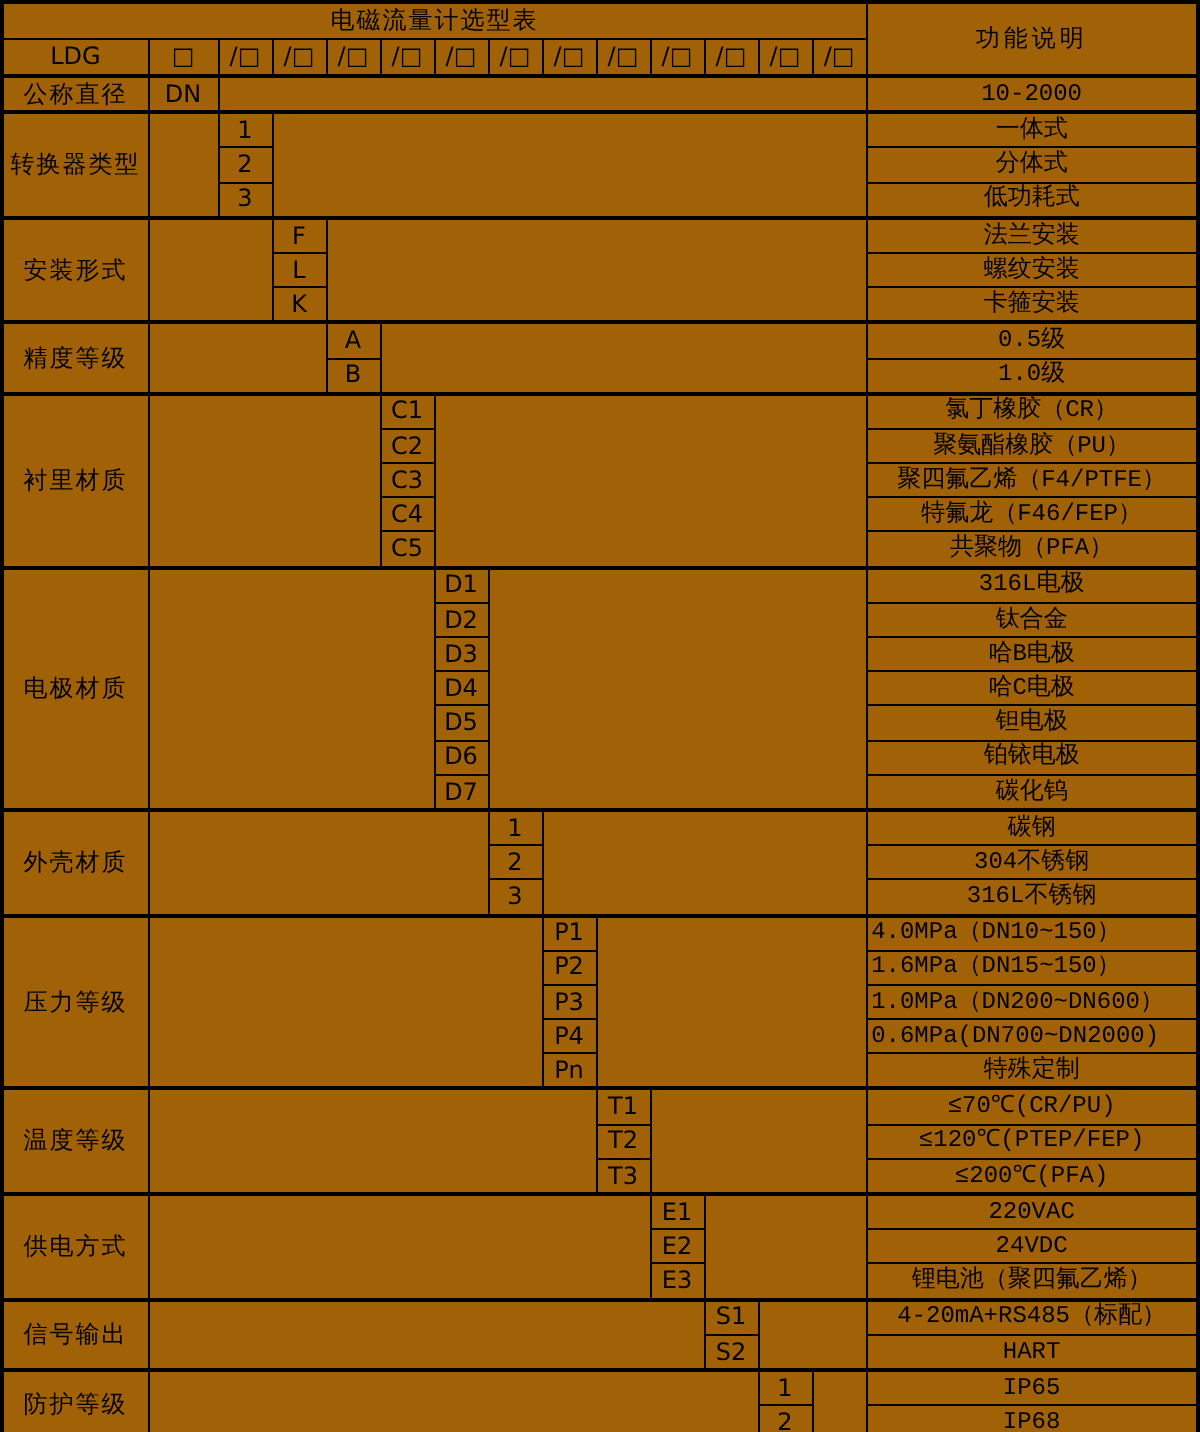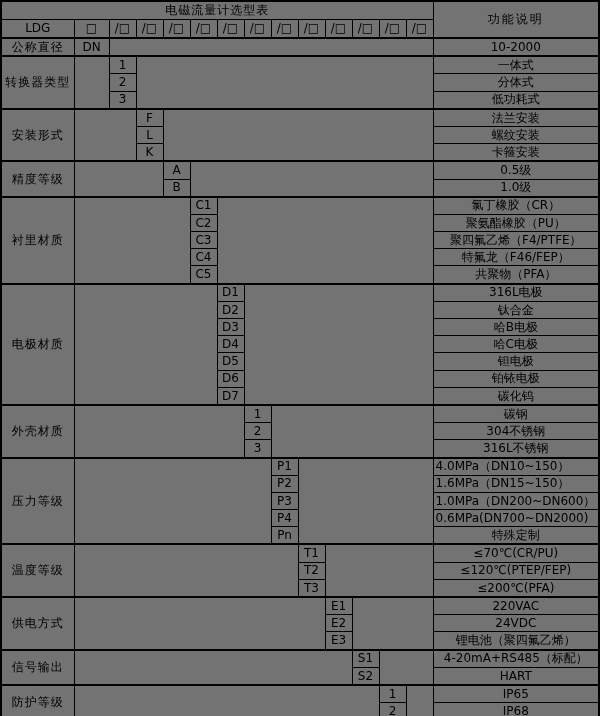--- a/index.html
+++ b/index.html
@@ -4,21 +4,21 @@
 <style>
   html, body { margin: 0; padding: 0; background: #ffffff; }
   body {
     font-family: "DejaVu Sans", "Liberation Sans", sans-serif;
     color: #000000;
     -webkit-font-smoothing: none;
   }
   .page {
     width: 600px;
     height: 716px;
-    background: #737373;
+    background: #a16207;
     overflow: hidden;
   }
   table.sel-table {
     border-collapse: collapse;
     table-layout: fixed;
     width: 598px;
     border: 2px solid #000000;
   }
   table.sel-table td {
     border: 1px solid #000000;
@@ -31,21 +31,21 @@
     overflow: hidden;
     white-space: nowrap;
   }
   tr.top-row td { height: 17px; }
   td.title-cell { font-size: 14px; letter-spacing: 1px; }
   td.fn-header  { font-size: 13px; letter-spacing: 2px; }
   td.ldg-cell   { text-align: left; padding-left: 7px; font-size: 12px; margin-left: 12px; }
   td.box-cell   { font-size: 12px; }
   td.label-cell { font-size: 13px; letter-spacing: 1px; }
   td.code-cell  { font-size: 11.5px; margin-top: 29px; }
-  td.desc-cell  { font-size: 12px; }
+  td.desc-cell  { font-size: 12px; font-family: Liberation Mono, monospace; }
   td.desc-cell.left { text-align: left; padding-left: 2px; margin-left: 44px; }
   tr.group-start td { border-top: 2px solid #000000; }
 </style>
 </head>
 <body>
 
 <div class="page">
   <table class="sel-table">
     <colgroup>
       <col style="width:73px">

